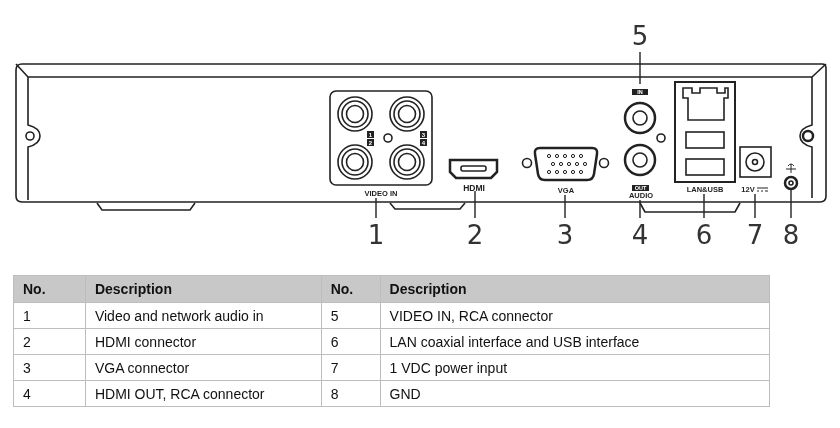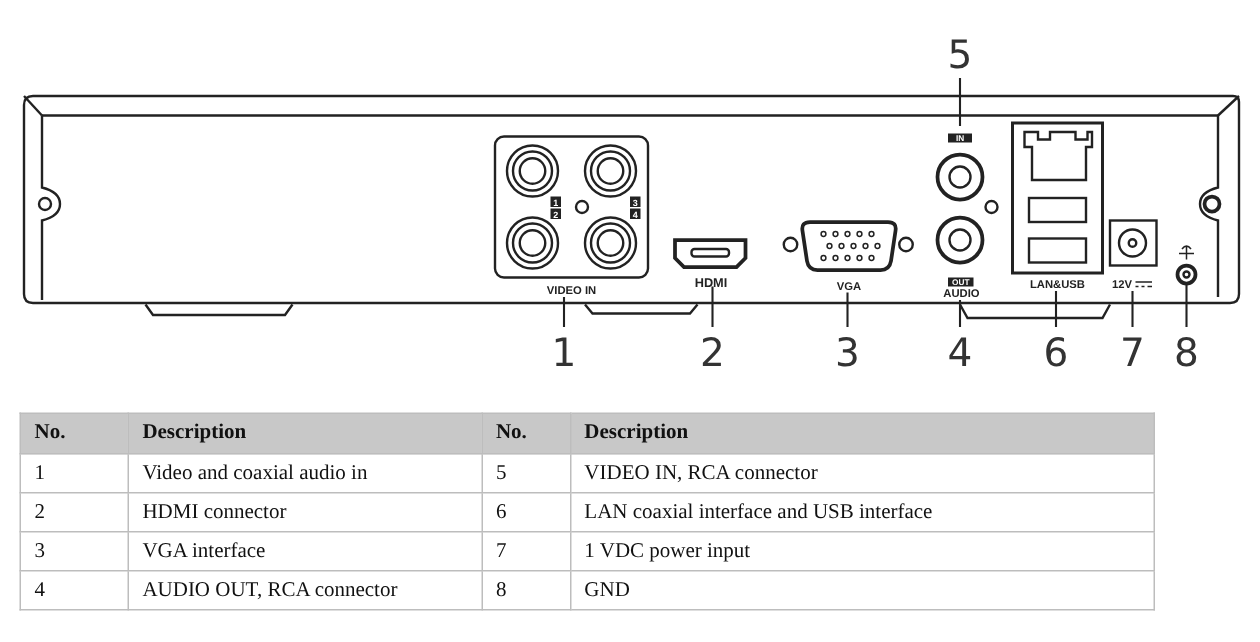--- a/index.html
+++ b/index.html
@@ -2,21 +2,21 @@
 <html><head>
 <meta charset="utf-8">
 <style>
   html, body { margin: 0; padding: 0; background: #ffffff; }
   body { width: 840px; height: 428px; position: relative; overflow: hidden; font-family: "DejaVu Sans", sans-serif; }
   #diagram { position: absolute; left: 0; top: 0; width: 840px; height: 262px; }
   .lbl { font-family: "Liberation Sans", sans-serif; font-weight: bold; fill: #222; }
   .callout { font-family: "DejaVu Sans", sans-serif; fill: #333; font-size: 26px; }
   table.ports {
     position: absolute; left: 13px; top: 275px; width: 757px;
-    border-collapse: collapse; font-family: Liberation Serif, serif; font-size: 14px; color: #111;
+    border-collapse: collapse; font-family: Liberation Sans, sans-serif; font-size: 14px; color: #111;
   }
   table.ports th, table.ports td {
     border: 1px solid #bdbdbd; text-align: left; padding: 0 0 0 9px; height: 25px;
   }
   table.ports th { background: #c8c8c8; font-weight: bold; height: 26px; }
   table.ports td { background: #fff; }
   col.c1 { width: 72px; } col.c2 { width: 236px; } col.c3 { width: 59px; } col.c4 { width: 390px; }
 </style>
 </head>
 <body>
@@ -177,36 +177,36 @@
     <tr>
       <th>No.</th>
       <th>Description</th>
       <th>No.</th>
       <th>Description</th>
     </tr>
   </thead>
   <tbody>
     <tr>
       <td>1</td>
-      <td>Video and coaxial audio in</td>
+      <td>Video and network audio in</td>
       <td>5</td>
       <td>VIDEO IN, RCA connector</td>
     </tr>
     <tr>
       <td>2</td>
       <td>HDMI connector</td>
       <td>6</td>
       <td>LAN coaxial interface and USB interface</td>
     </tr>
     <tr>
       <td>3</td>
-      <td>VGA interface</td>
+      <td>VGA connector</td>
       <td>7</td>
       <td>1 VDC power input</td>
     </tr>
     <tr>
       <td>4</td>
-      <td>AUDIO OUT, RCA connector</td>
+      <td>HDMI OUT, RCA connector</td>
       <td>8</td>
       <td>GND</td>
     </tr>
   </tbody>
 </table>
 
 </body></html>

